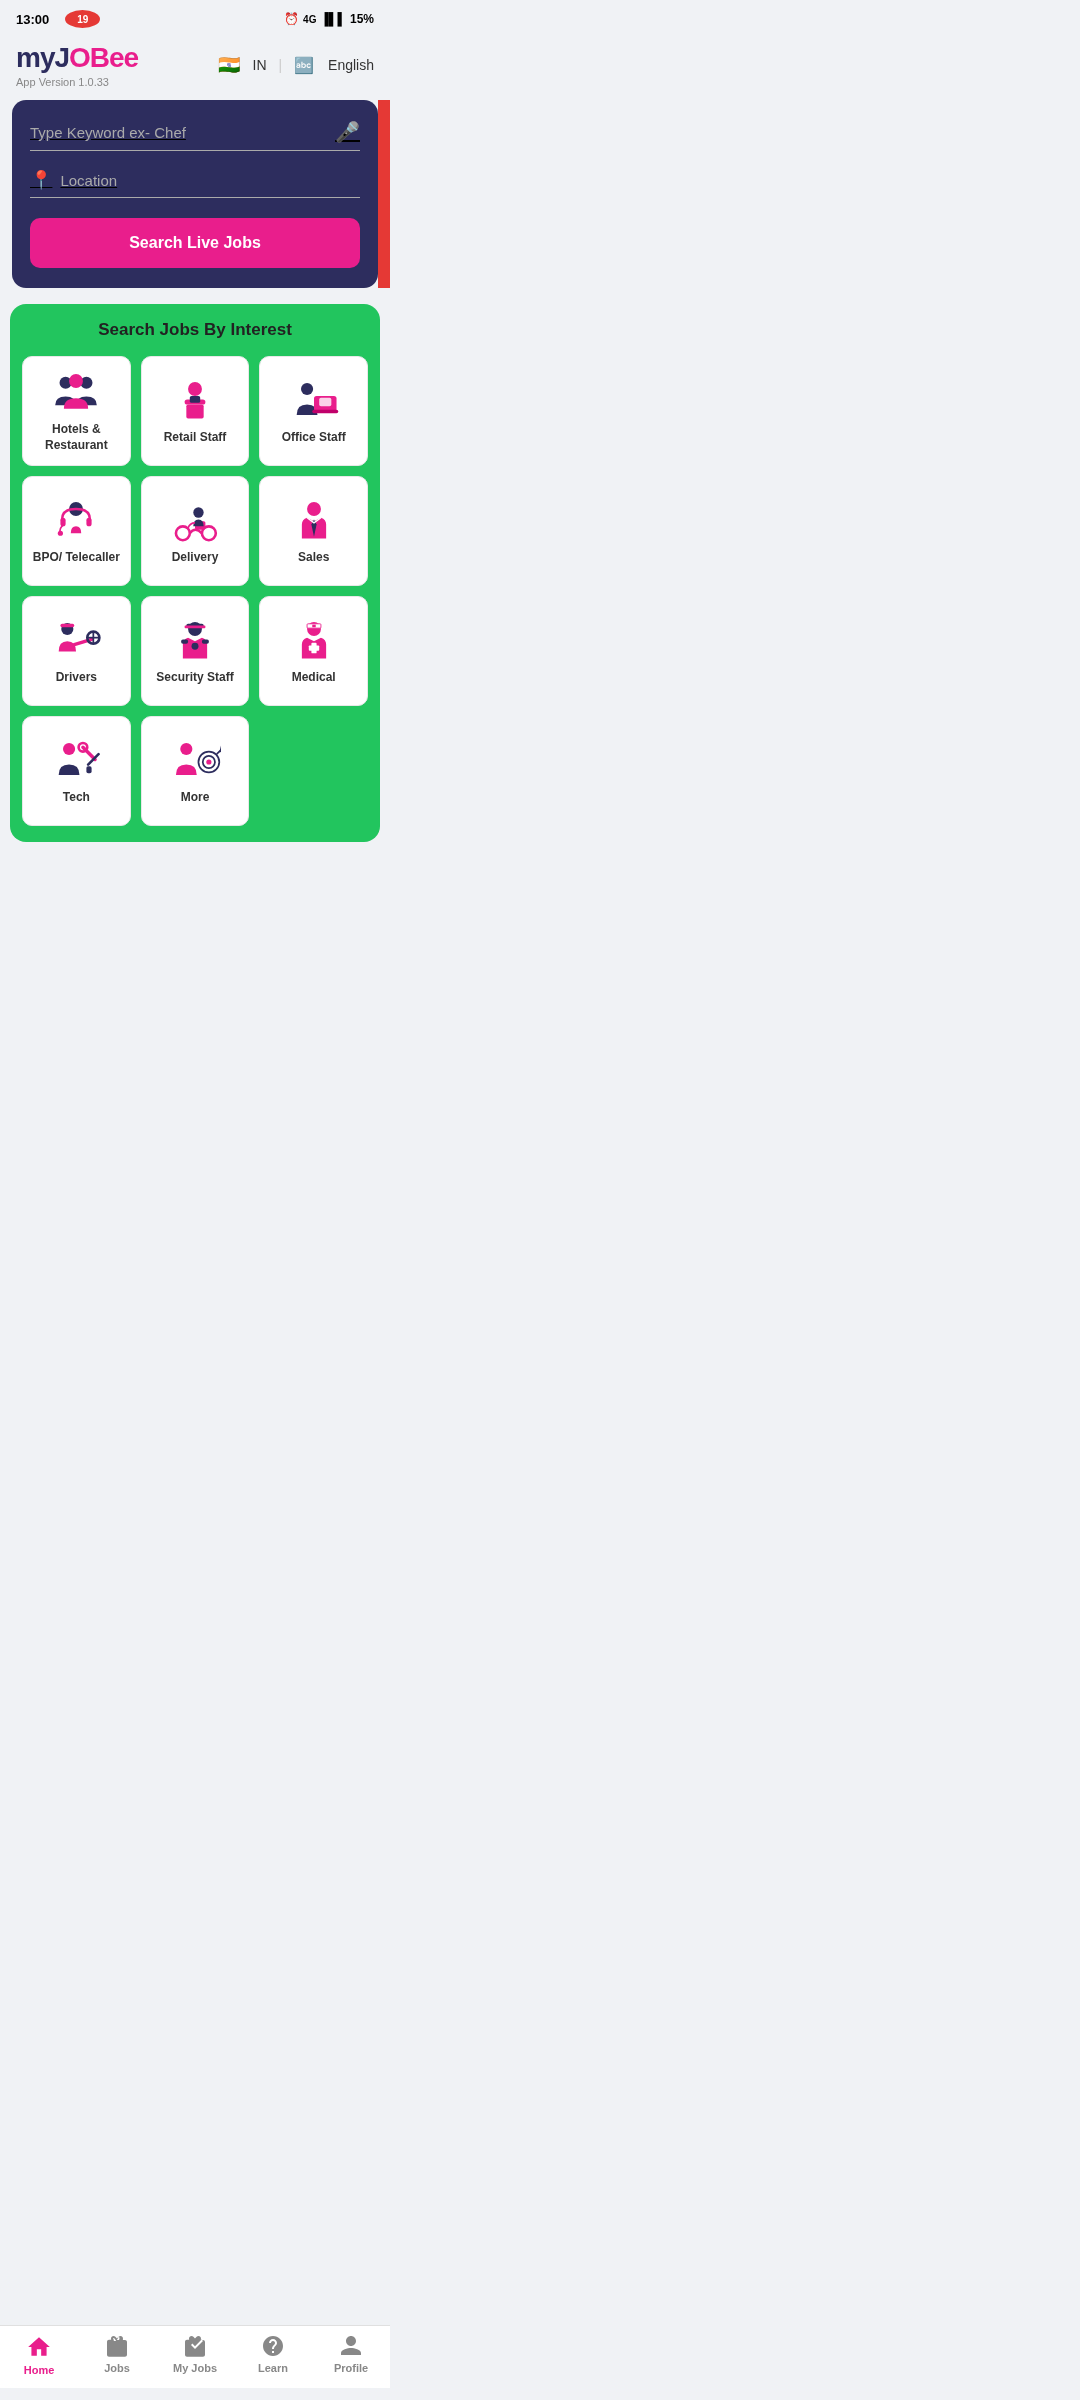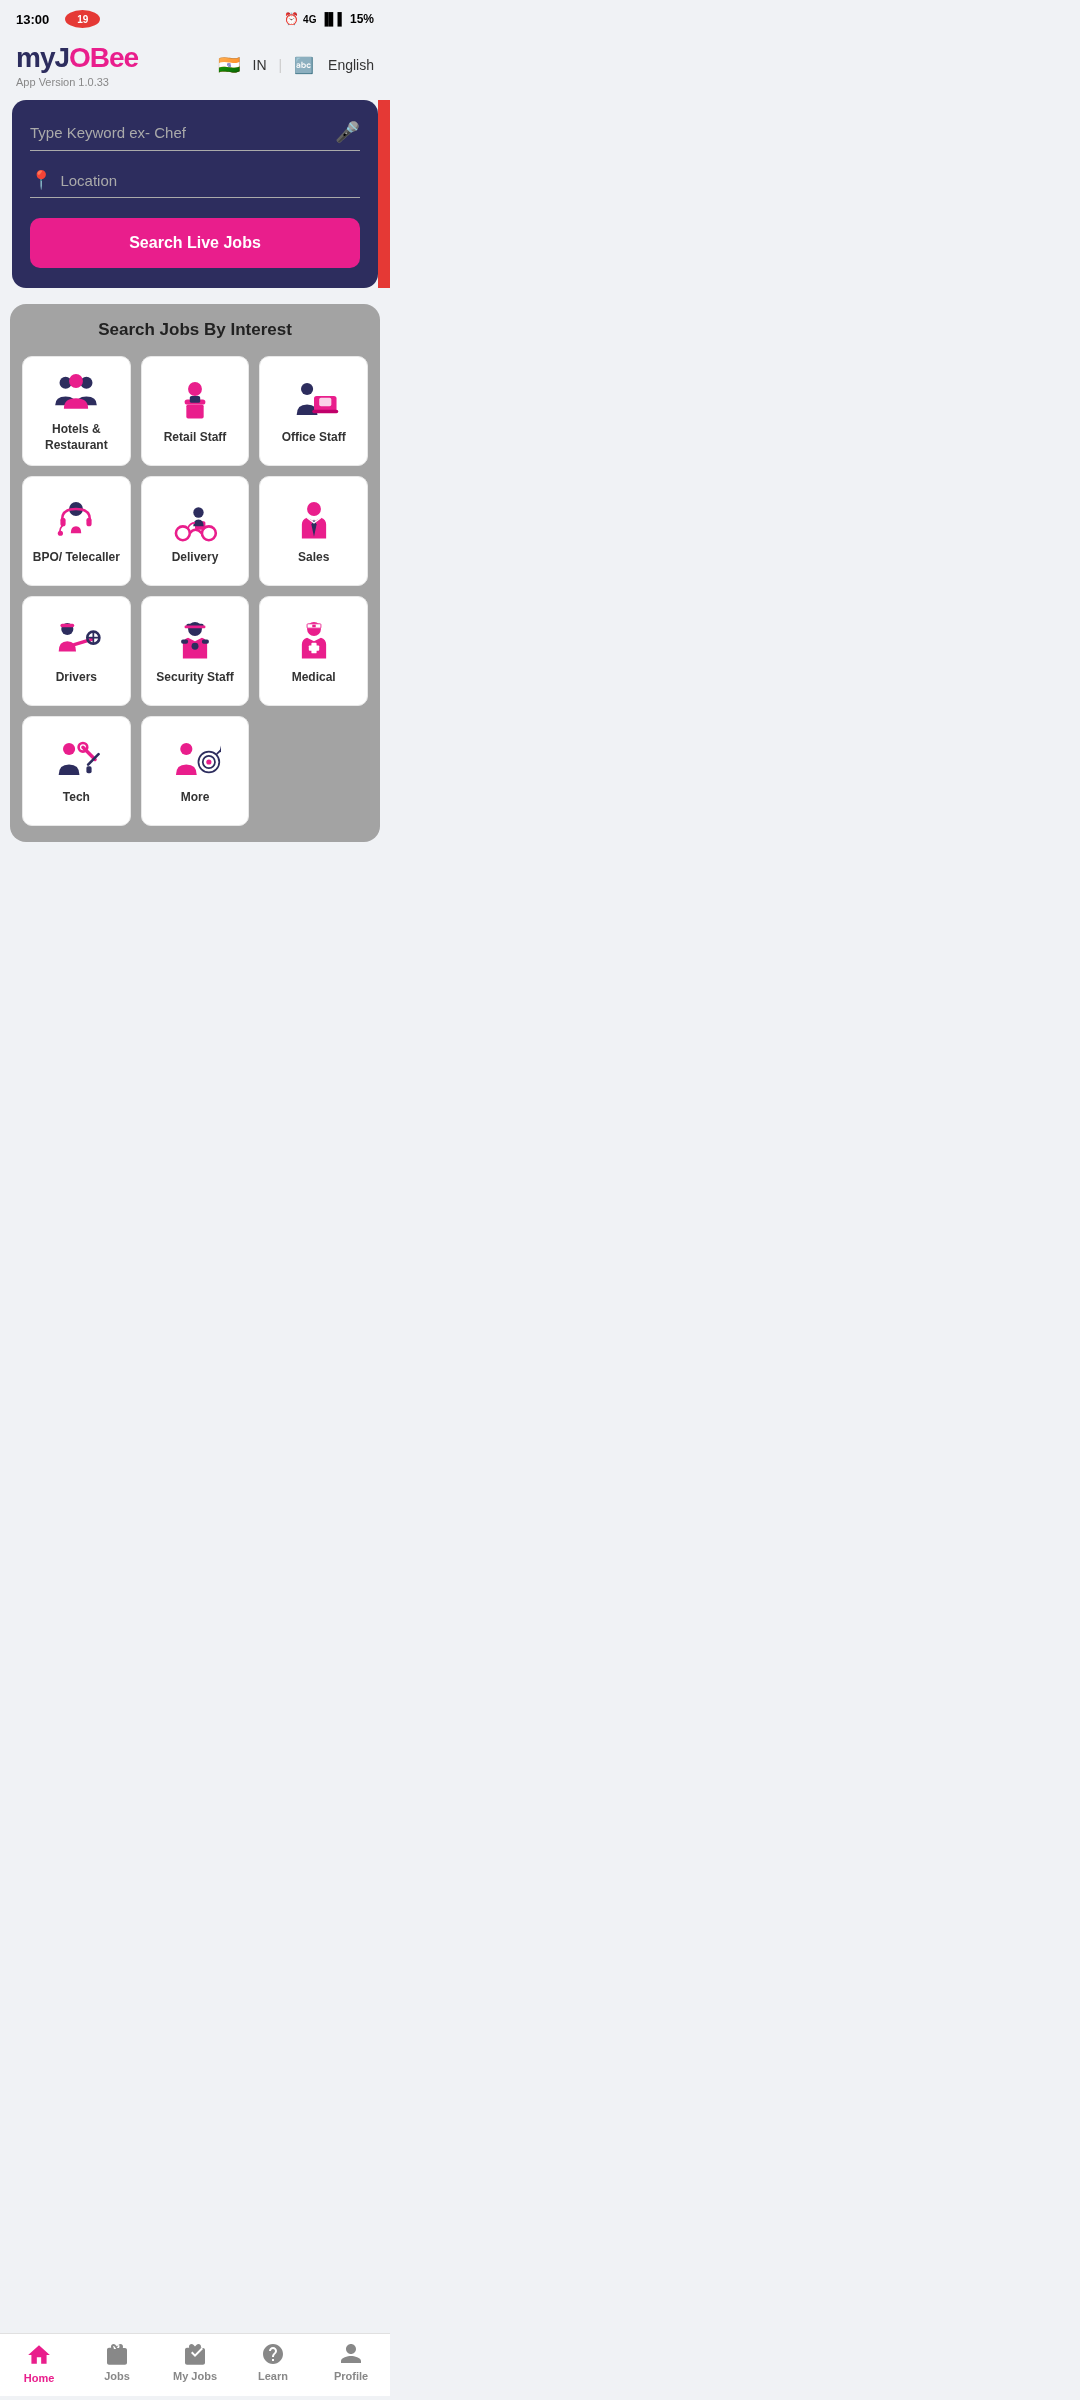--- a/index.html
+++ b/index.html
@@ -67,20 +67,21 @@
 
     
     .search-panel-wrapper {
       position: relative;
       margin: 0 12px 16px;
     }
     .search-panel {
       background: #2d2d5e;
       border-radius: 14px;
       padding: 20px 18px 20px;
+      text-decoration: underline;
     }
     .search-input-row {
       display: flex;
       align-items: center;
       border-bottom: 1.5px solid #aaa;
       margin-bottom: 18px;
       padding-bottom: 6px;
     }
     .search-input {
       background: transparent;
@@ -141,21 +142,21 @@
       font-size: 12px;
       font-weight: 700;
       writing-mode: vertical-rl;
       text-orientation: mixed;
       transform: rotate(180deg);
       letter-spacing: 0.5px;
     }
 
     
     .interest-section {
-      background: #a3a3a3;
+      background: #22c55e;
       border-radius: 16px;
       margin: 0 10px 80px;
       padding: 16px 12px;
     }
     .interest-title {
       font-size: 17px;
       font-weight: 800;
       color: #222;
       text-align: center;
       margin-bottom: 16px;
@@ -184,21 +185,21 @@
       text-align: center;
       line-height: 1.3;
     }
 
     
     .job-svg { width: 52px; height: 44px; margin-bottom: 6px; }
 
     
     .bottom-nav {
       position: fixed;
-      bottom: 4px;
+      bottom: 12px;
       left: 0;
       width: 390px;
       background: white;
       display: flex;
       border-top: 1px solid #e0e0e0;
       padding: 8px 0 12px;
     }
     .nav-item {
       flex: 1;
       display: flex;

